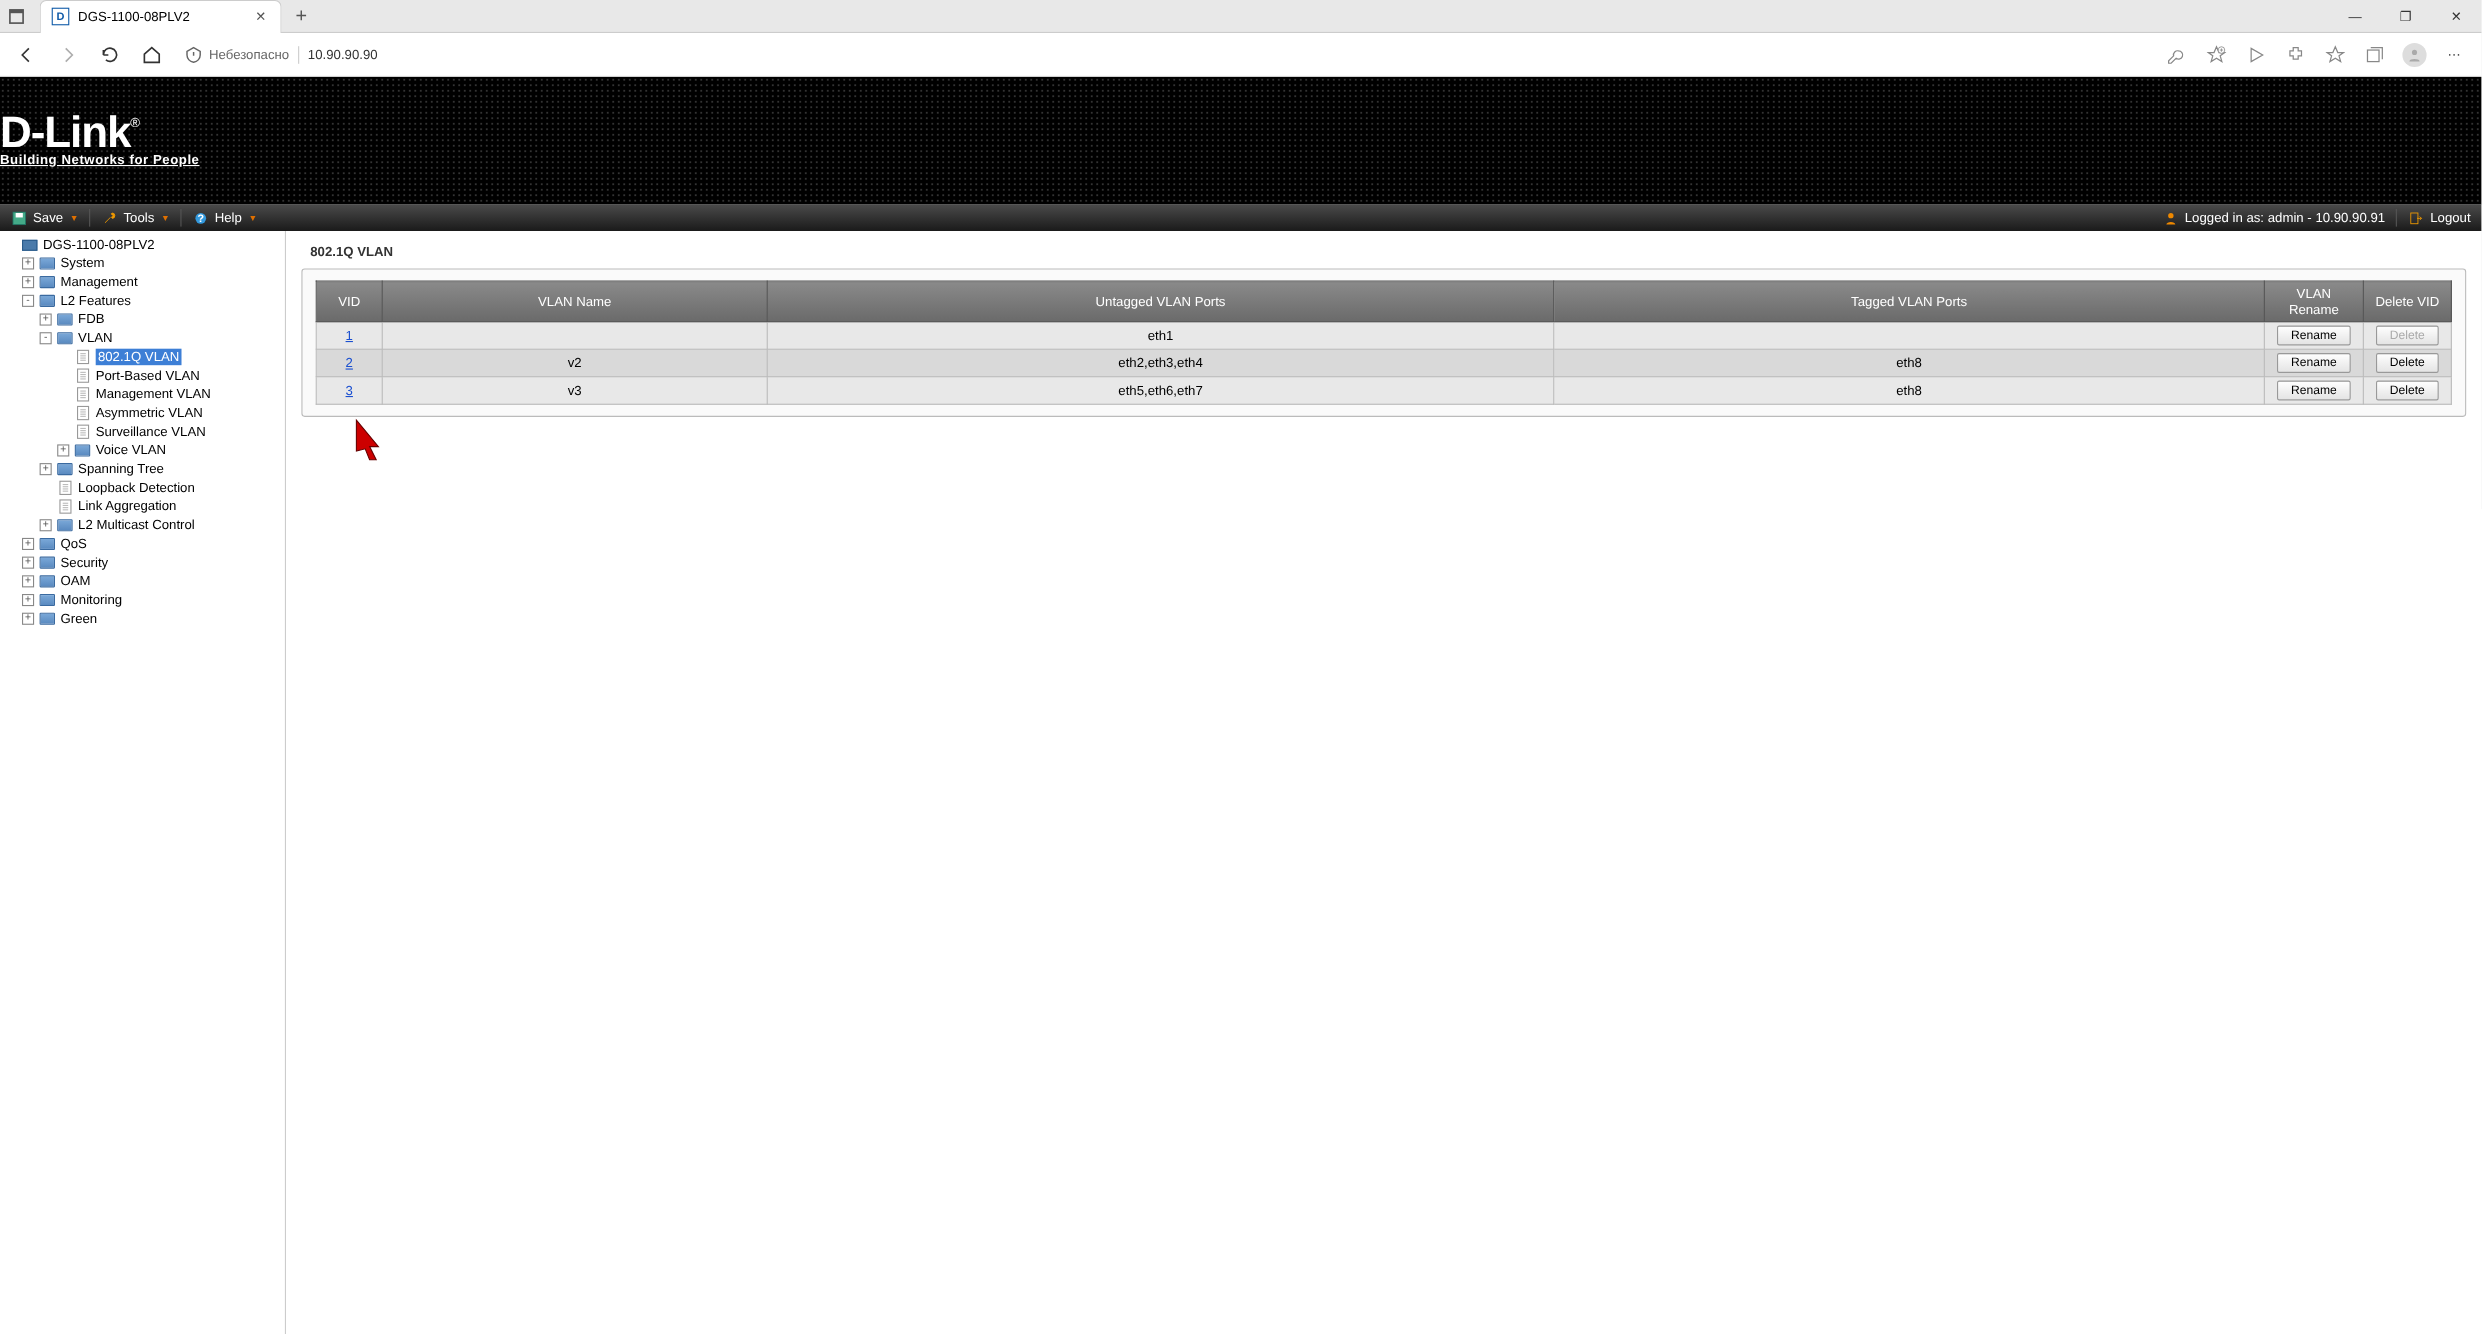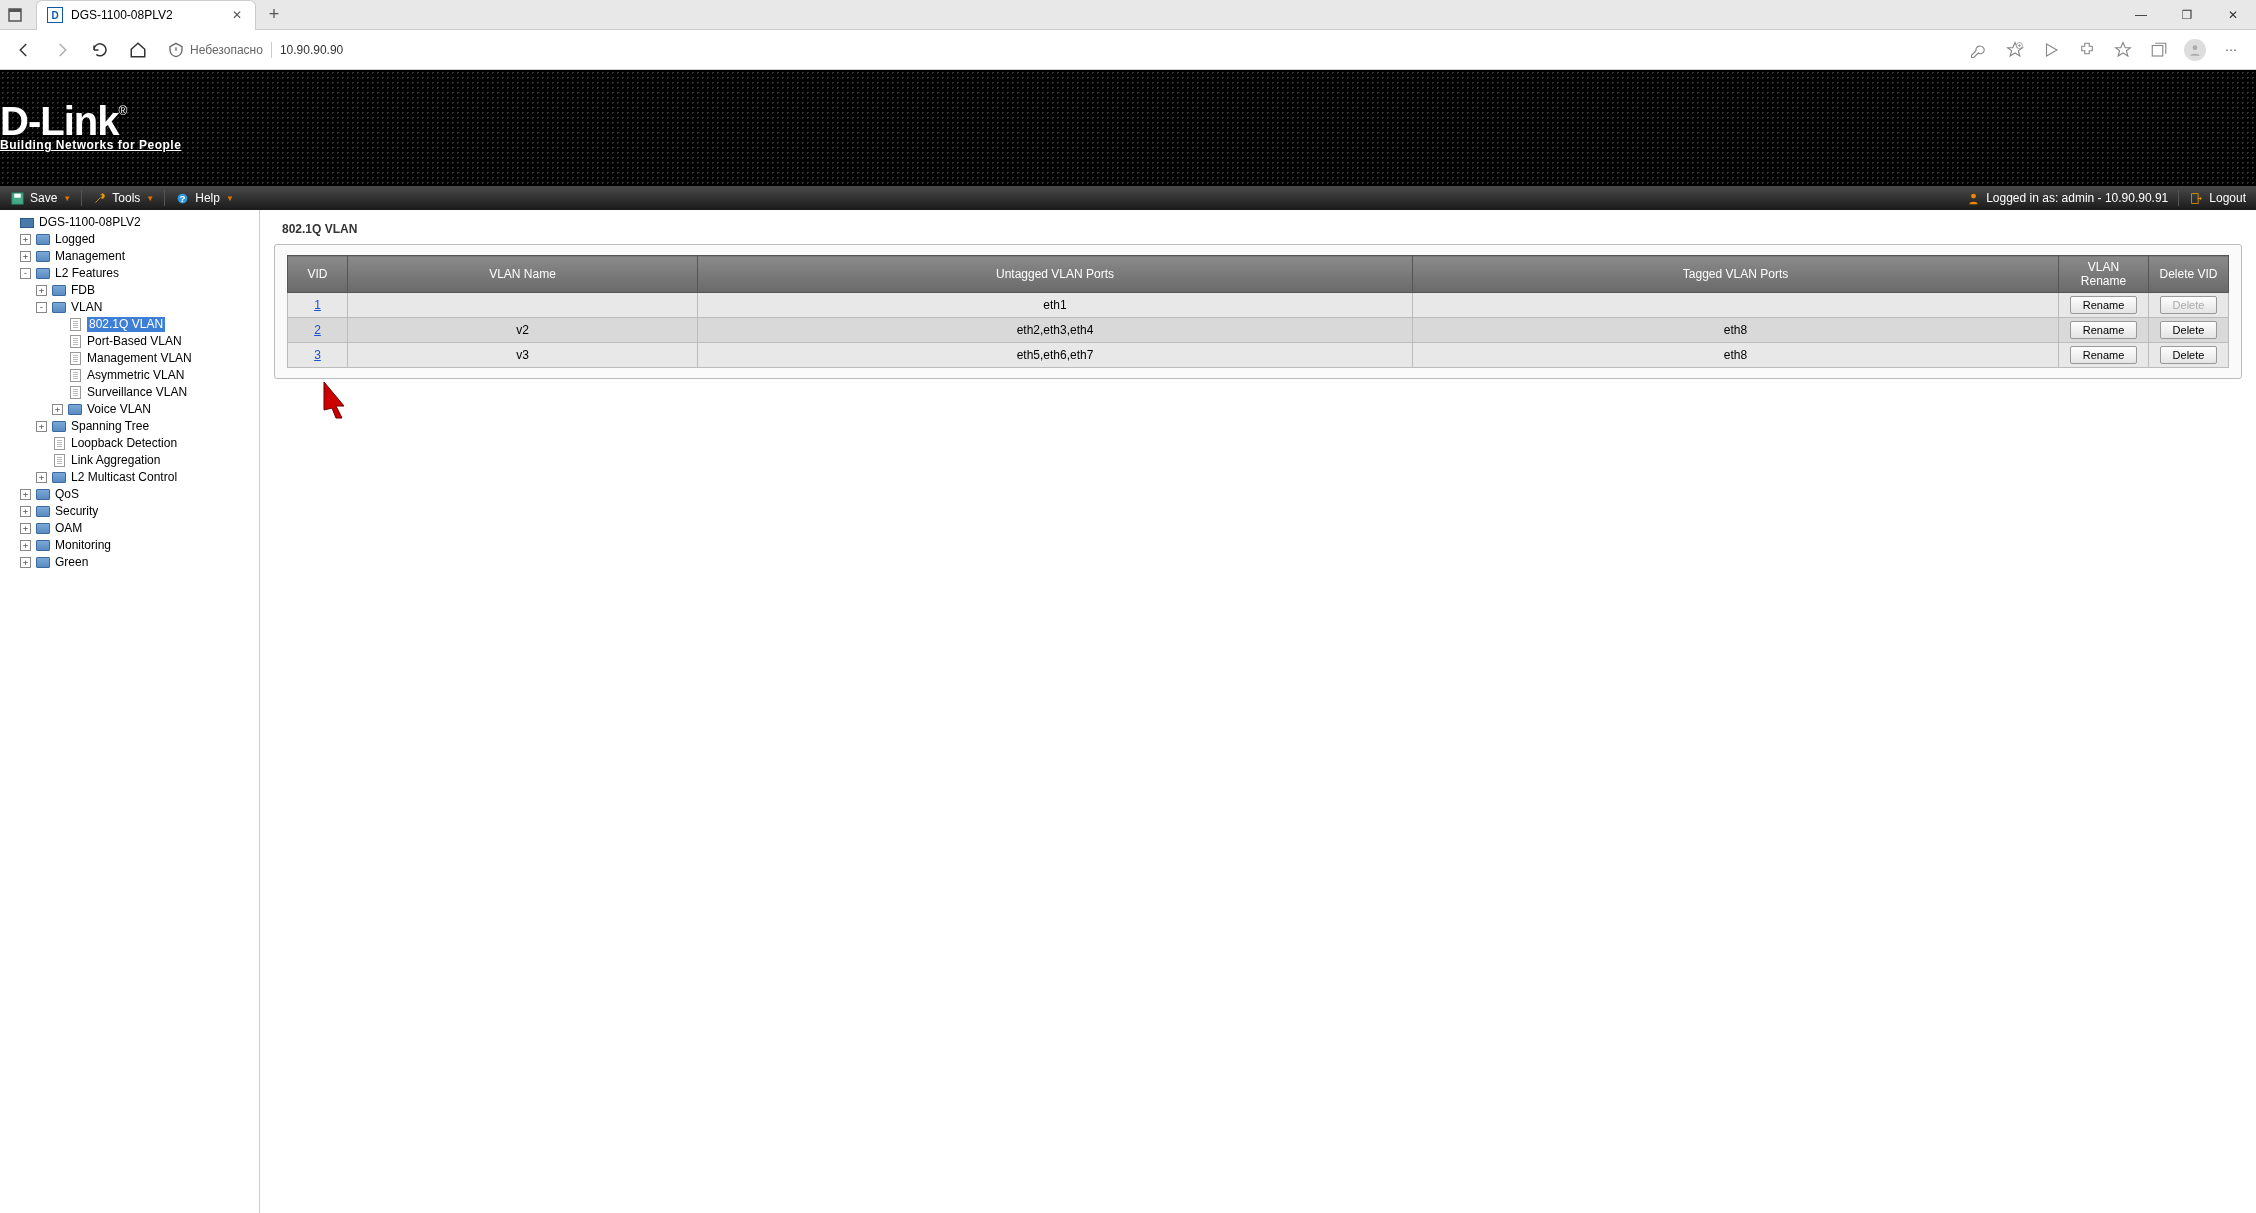--- a/index.html
+++ b/index.html
@@ -253,21 +253,21 @@
         <span class="ico">
           <span class="device-ico"></span>
         </span>
         <span class="tree-label">DGS-1100-08PLV2</span>
       </div>
     <div class="tree-node ind1">
         <span class="exp">+</span>
         <span class="ico">
           <span class="folder-ico"></span>
         </span>
-        <span class="tree-label">Logged</span>
+        <span class="tree-label">System</span>
       </div>
     <div class="tree-node ind1">
         <span class="exp">+</span>
         <span class="ico">
           <span class="folder-ico"></span>
         </span>
         <span class="tree-label">Management</span>
       </div>
     <div class="tree-node ind1">
         <span class="exp">-</span>

